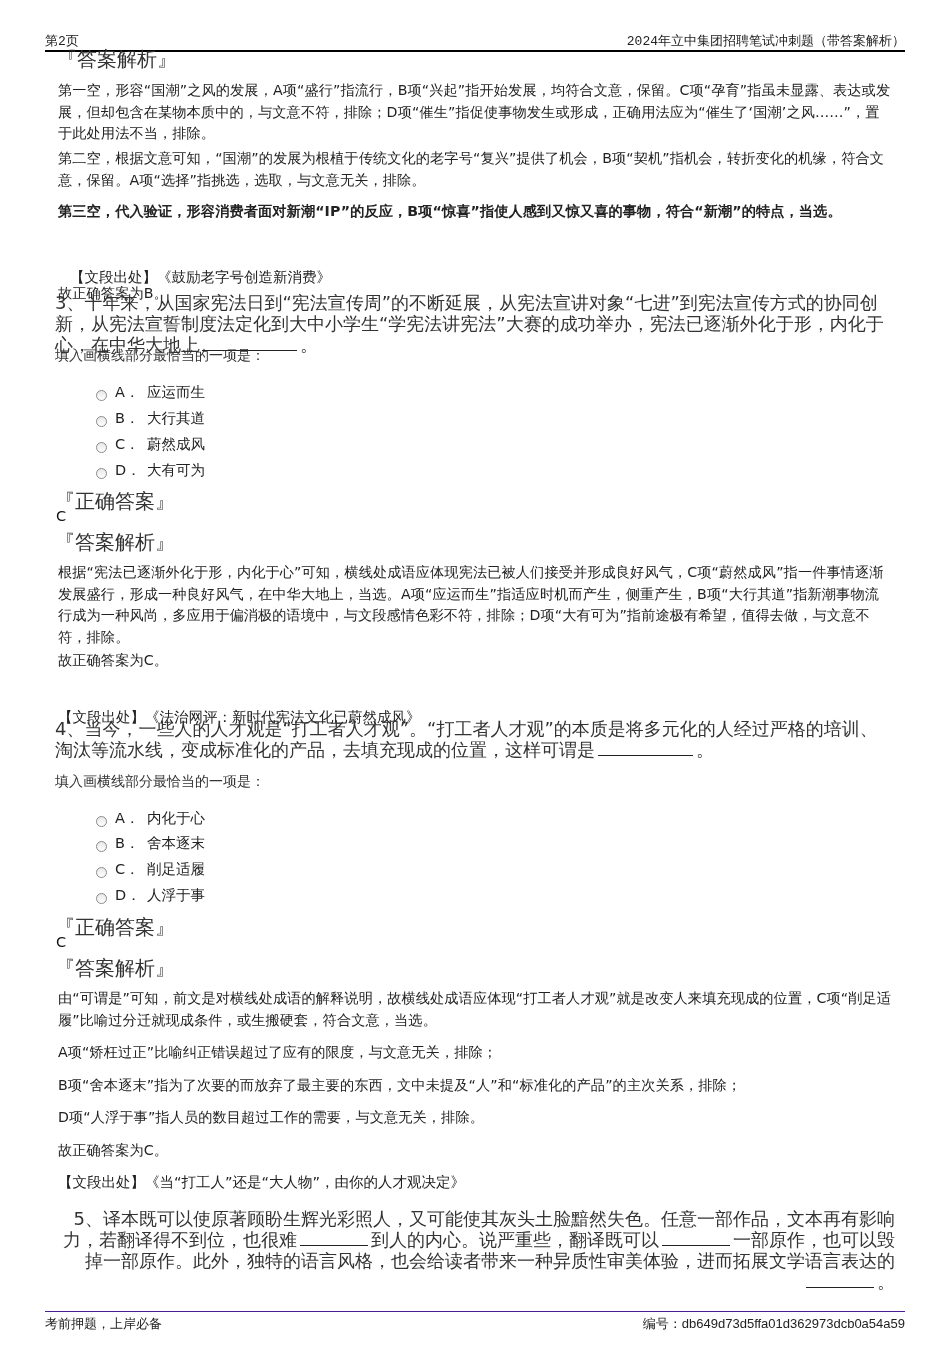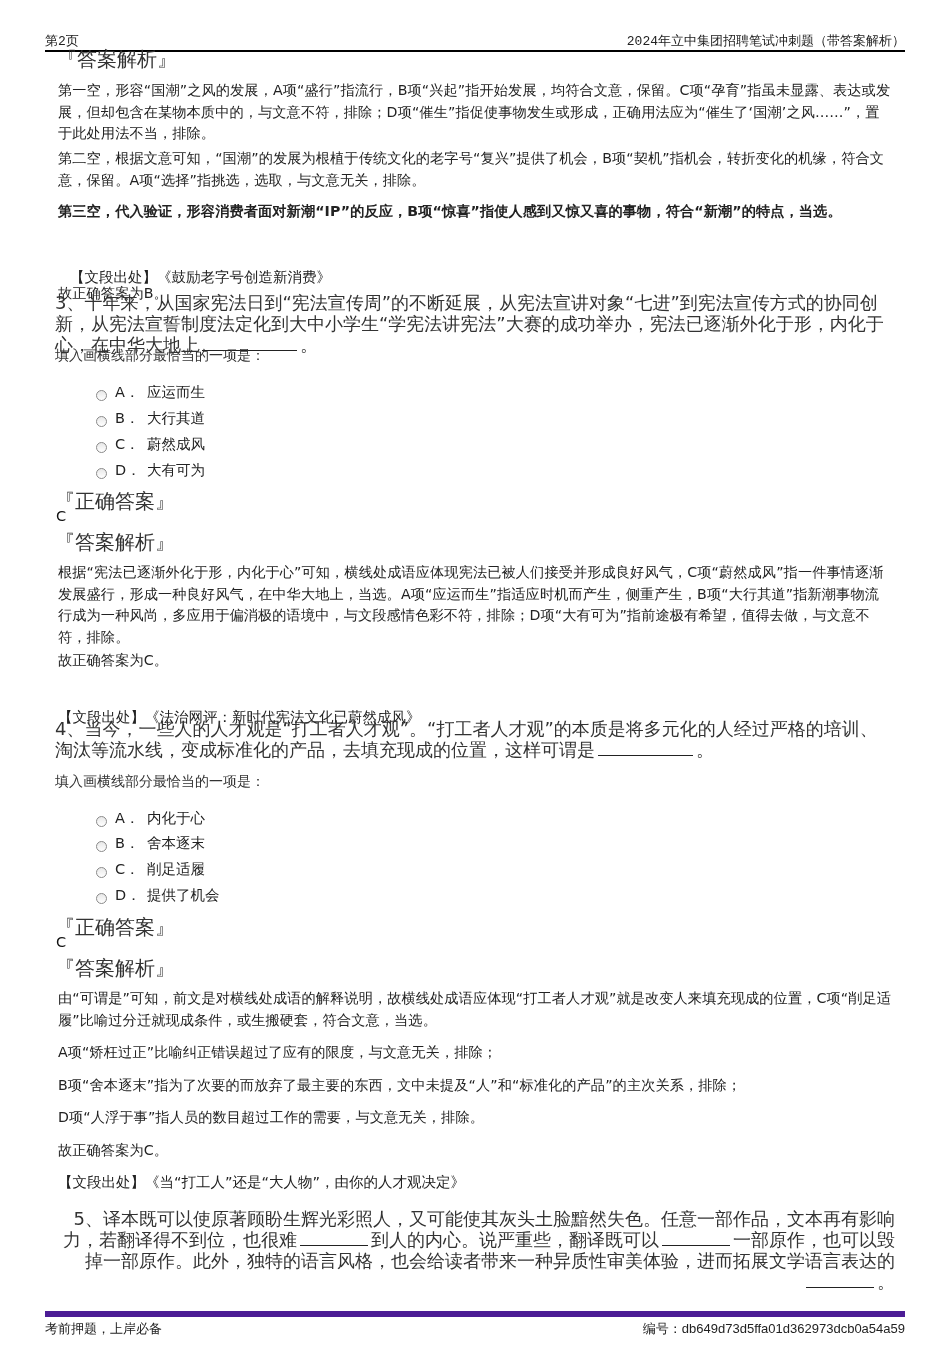--- a/index.html
+++ b/index.html
@@ -11,21 +11,21 @@
   .header {
     position: absolute; left: 45px; right: 45px; top: 32px; height: 18px;
     border-bottom: 2px solid #000000;
     font-size: 13px; color: #222;
     font-family: Liberation Mono, monospace;
   }
   .header .left { position: absolute; left: 0; top: 0; }
   .header .right { position: absolute; right: 0; top: 0; }
   .footer {
     position: absolute; left: 45px; right: 45px; top: 1311px; height: 20px;
-    border-top: 6px solid #4c1d95;
+    border-top: 1px solid #4c1d95;
     font-size: 13px; color: #222;
     font-family: "Liberation Sans", sans-serif;
   }
   .footer .left { position: absolute; left: 0; top: 3px; }
   .footer .right { position: absolute; right: 0; top: 3px; }
   .content { position: absolute; left: 0; top: 0; width: 950px; }
   .abs { position: absolute; }
   .label { font-size: 20px; color: #333; left: 57px; }
   .para {
     position: absolute; left: 58px; width: 835px;
@@ -125,21 +125,21 @@
     <span>舍本逐末</span>
   </div>
   <div class="opt" style="top:859px;">
     <span class="radio"></span>
     <span class="letter">C．</span>
     <span>削足适履</span>
   </div>
   <div class="opt" style="top:885px;">
     <span class="radio"></span>
     <span class="letter">D．</span>
-    <span>提供了机会</span>
+    <span>人浮于事</span>
   </div>
 
   <div class="abs label" style="top:914px; left:55px;">『正确答案』</div>
   <div class="answer" style="top:934px;">C</div>
   <div class="abs label" style="top:955px; left:55px;">『答案解析』</div>
 
   <div class="para" style="top:988px;">由“可谓是”可知，前文是对横线处成语的解释说明，故横线处成语应体现“打工者人才观”就是改变人来填充现成的位置，C项“削足适履”比喻过分迁就现成条件，或生搬硬套，符合文意，当选。</div>
   <div class="para" style="top:1042px;">A项“矫枉过正”比喻纠正错误超过了应有的限度，与文意无关，排除；</div>
   <div class="para" style="top:1075px;">B项“舍本逐末”指为了次要的而放弃了最主要的东西，文中未提及“人”和“标准化的产品”的主次关系，排除；</div>
   <div class="para" style="top:1107px;">D项“人浮于事”指人员的数目超过工作的需要，与文意无关，排除。</div>

